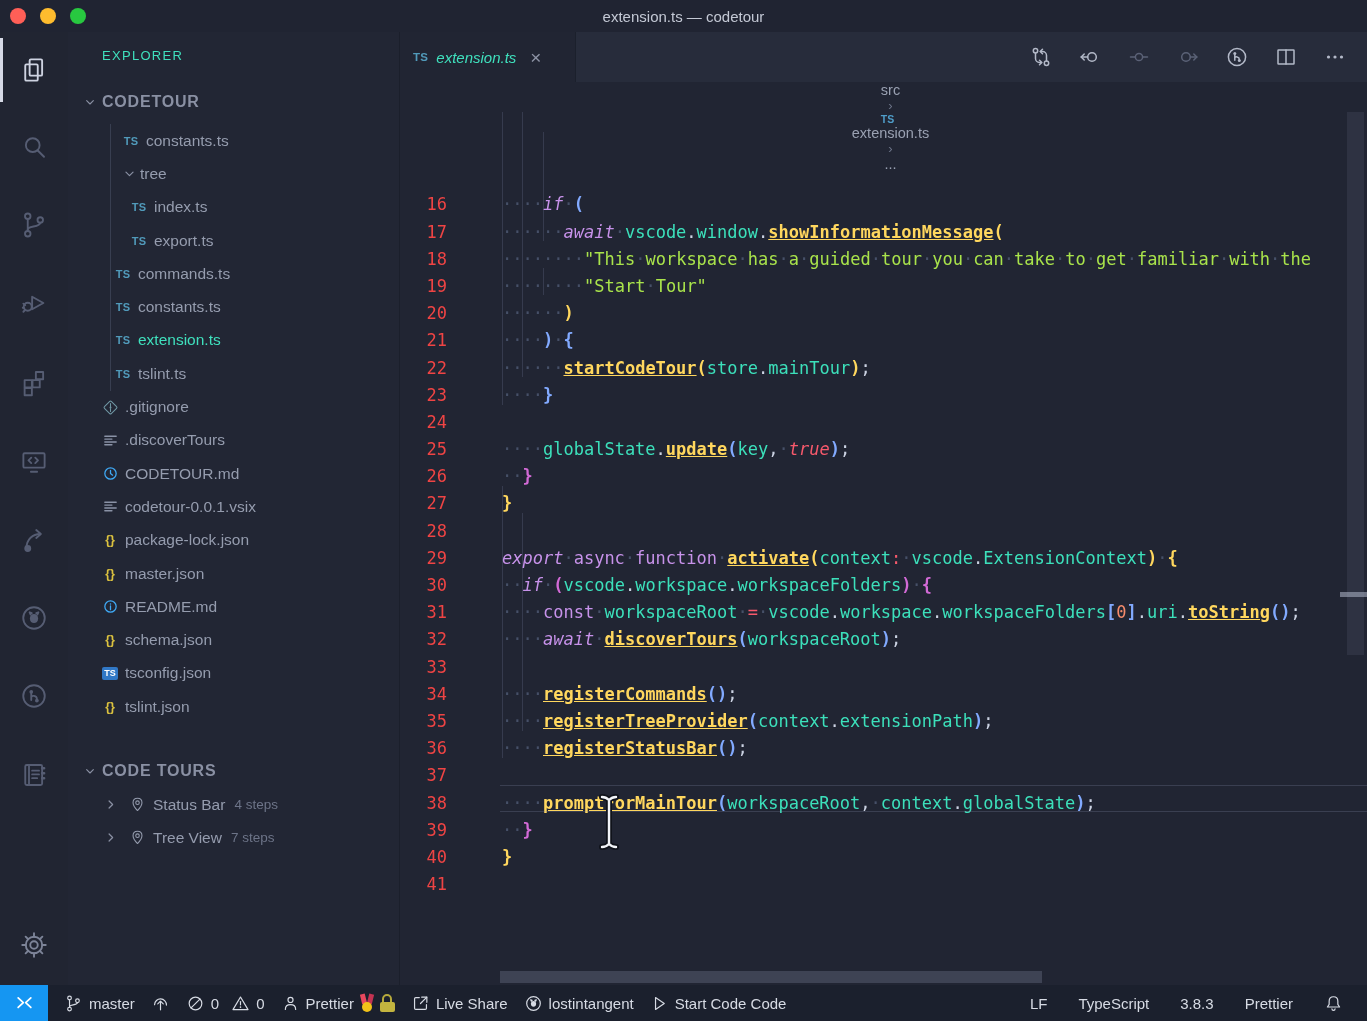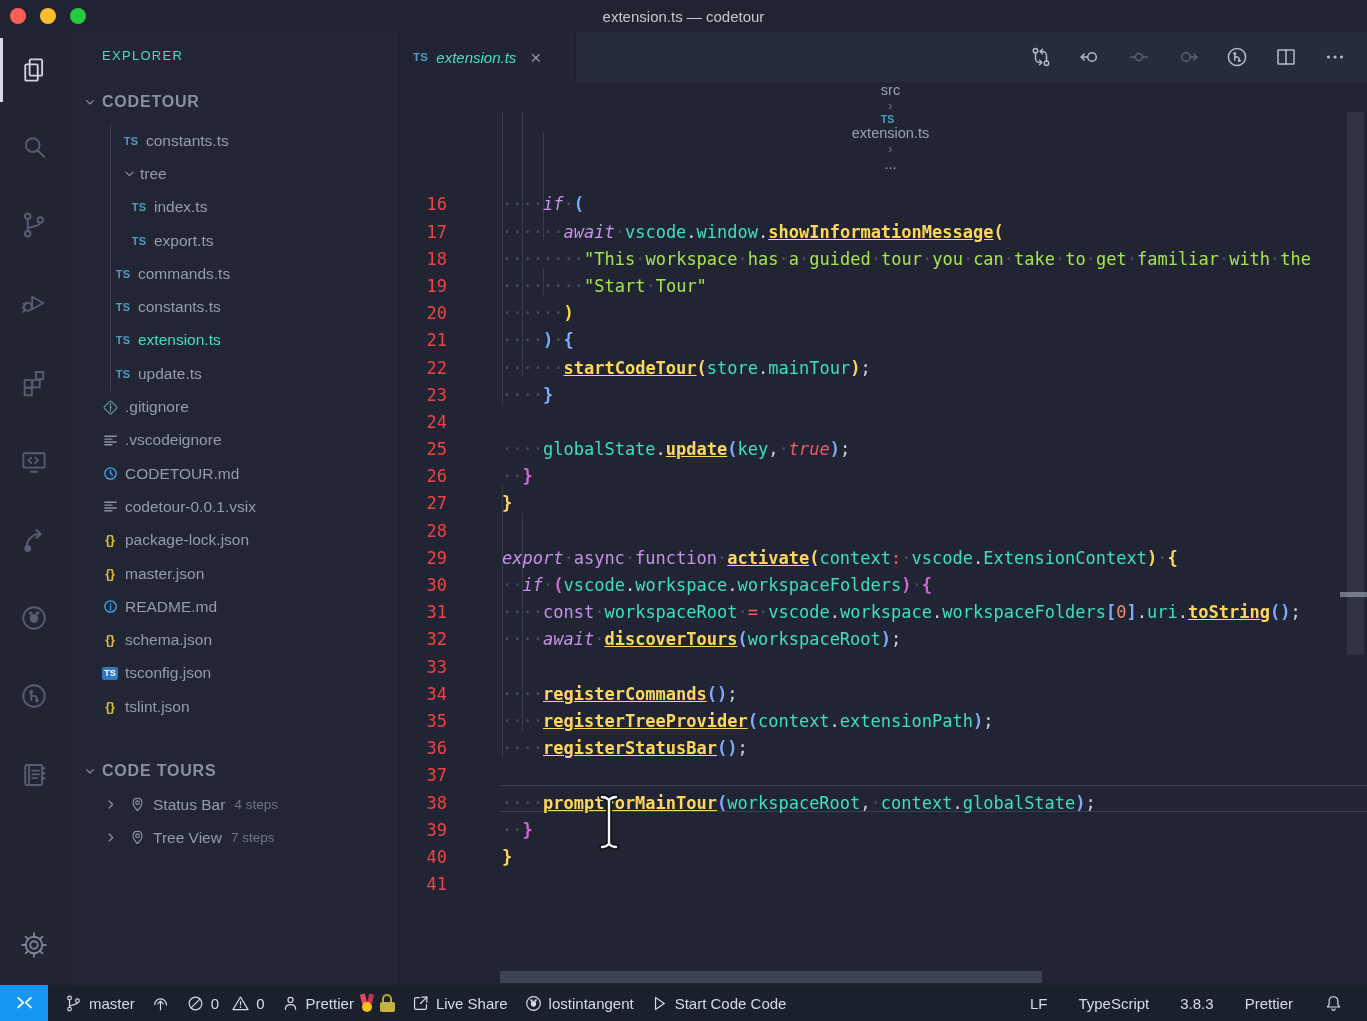--- a/index.html
+++ b/index.html
@@ -244,39 +244,39 @@
           <div class="row" style="padding-left: 45px;">
             <span class="fic">
               <span class="fi-ts">TS</span>
             </span>
             <span class="lbl sel">extension.ts</span>
           </div>
           <div class="row" style="padding-left: 45px;">
             <span class="fic">
               <span class="fi-ts">TS</span>
             </span>
-            <span class="lbl">update.ts</span>
+            <span class="lbl">tslint.ts</span>
           </div>
           <div class="row" style="padding-left: 32px;">
             <span class="fic">
               <svg viewBox="0 0 24 24" fill="none" stroke="currentColor" stroke-width="1.5" stroke-linecap="round" stroke-linejoin="round">
                 <rect x="5.2" y="5.2" width="13.6" height="13.6" rx="1.5" transform="rotate(45 12 12)" stroke="#6f96a3"></rect>
                 <circle cx="12" cy="12" r="1.4" fill="#6f96a3" stroke="none"></circle>
                 <path d="M12 6.5 V10.6 M12 13.4 V17.5" stroke="#6f96a3"></path>
               </svg>
             </span>
             <span class="lbl">.gitignore</span>
           </div>
           <div class="row" style="padding-left: 32px;">
             <span class="fic">
               <svg viewBox="0 0 24 24" fill="none" stroke="currentColor" stroke-width="1.5" stroke-linecap="round" stroke-linejoin="round">
                 <path d="M4 6 H20 M4 10 H14 M4 14 H20 M4 18 H14" stroke="#8a92a6" stroke-width="2"></path>
               </svg>
             </span>
-            <span class="lbl">.vscodeignore</span>
+            <span class="lbl">.discoverTours</span>
           </div>
           <div class="row" style="padding-left: 32px;">
             <span class="fic">
               <svg viewBox="0 0 24 24" fill="none" stroke="currentColor" stroke-width="1.5" stroke-linecap="round" stroke-linejoin="round">
                 <circle cx="12" cy="12" r="8" stroke="#3fa9f5" stroke-width="1.8"></circle>
                 <path d="M12 7.5 V12 L15 14.4" stroke="#3fa9f5" stroke-width="1.8"></path>
               </svg>
             </span>
             <span class="lbl">CODETOUR.md</span>
           </div>

